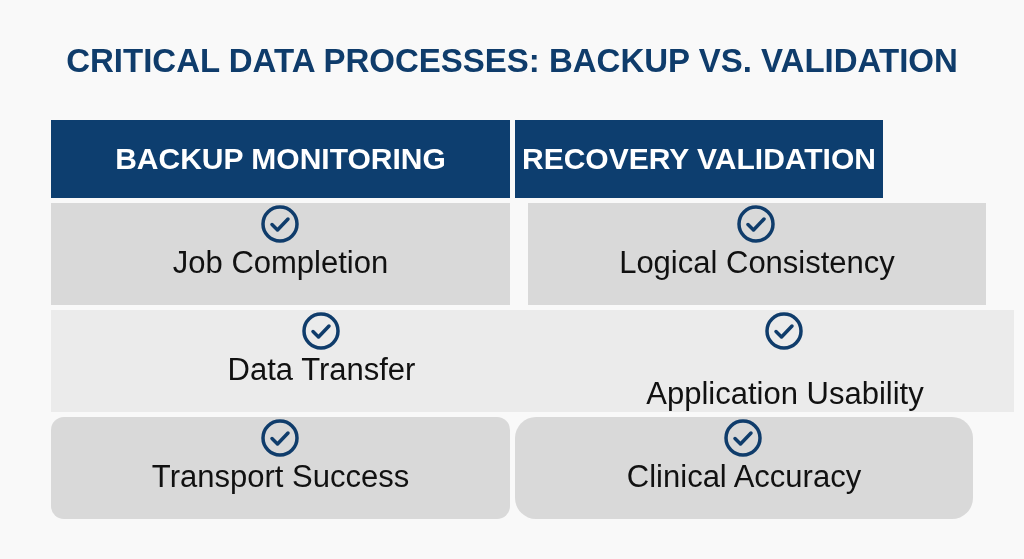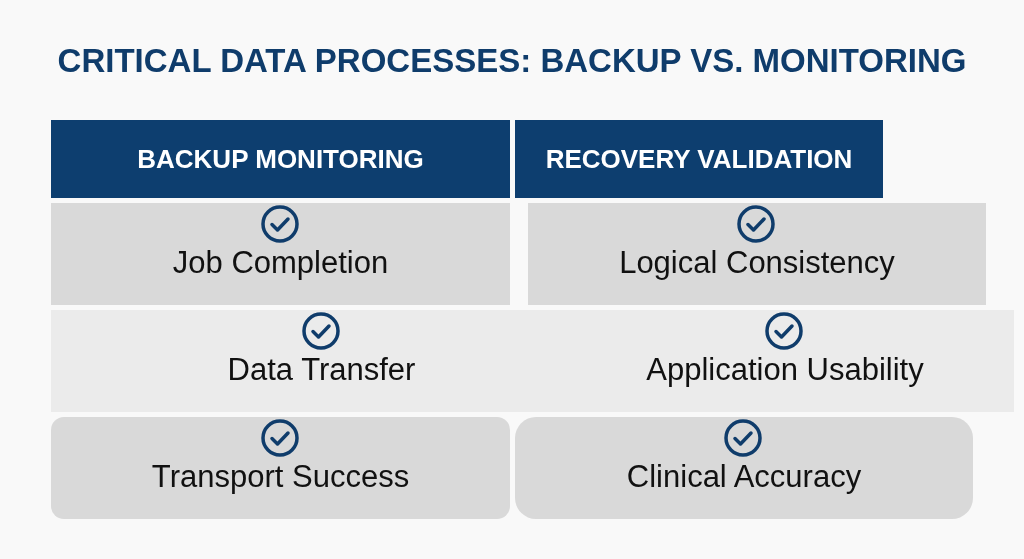--- a/index.html
+++ b/index.html
@@ -1,29 +1,29 @@
 <!DOCTYPE html>
 <html><head>
 <meta charset="utf-8">
 <style>
   html, body { margin:0; padding:0; }
   body { width:1024px; height:559px; background:#f9f9f9; font-family:"Liberation Sans", sans-serif; position:relative; overflow:hidden; }
   .title { position:absolute; left:0; width:1024px; top:42px; text-align:center; font-size:33px; font-weight:bold; color:#0f3c6b; letter-spacing:0px; }
   .table { position:absolute; left:51px; top:120px; width:922px; }
-  .hdr { position:absolute; top:0; height:78px; background:#0d3e6f; color:#fff; font-weight:bold; font-size:26px; display:flex; align-items:center; justify-content:center; }
+  .hdr { position:absolute; top:0; height:78px; background:#0d3e6f; color:#fff; font-weight:bold; font-size:30px; display:flex; align-items:center; justify-content:center; }
   .cell { position:absolute; height:102px; display:flex; align-items:center;flex-direction:column; }
   .cell .ic { width:42px; height:42px; margin-left:18px; margin-right:20px; }
   .cell .txt { font-size:31px; color:#111; }
   .c-dark { background:#d9d9d9; }
   .c-light { background:#ebebeb;padding-left:41px; }
 </style>
 </head>
 <body>
 
-<div class="title">CRITICAL DATA PROCESSES: BACKUP VS. MONITORING</div>
+<div class="title">CRITICAL DATA PROCESSES: BACKUP VS. VALIDATION</div>
 
 <div class="table">
   <div class="hdr" style="left:0;width:459px;">BACKUP MONITORING</div>
   <div class="hdr" style="left:464px;width:368px;">RECOVERY VALIDATION</div>
 
   <div class="cell c-dark" style="left:0;width:459px;top:83px;">
     <svg class="ic" viewBox="0 0 42 42">
         <circle cx="21" cy="21" r="17" fill="none" stroke="#0f3c6b" stroke-width="3.5"></circle>
         <path d="M13 21.5 L18.5 27 L29 16" fill="none" stroke="#0f3c6b" stroke-width="3.5" stroke-linecap="round" stroke-linejoin="round"></path>
       </svg>
@@ -44,21 +44,21 @@
     <span class="txt">Transport Success</span>
   </div>
 
   <div class="cell c-dark" style="left:464px;width:458px;top:83px;margin-left:13px;">
     <svg class="ic" viewBox="0 0 42 42">
         <circle cx="21" cy="21" r="17" fill="none" stroke="#0f3c6b" stroke-width="3.5"></circle>
         <path d="M13 21.5 L18.5 27 L29 16" fill="none" stroke="#0f3c6b" stroke-width="3.5" stroke-linecap="round" stroke-linejoin="round"></path>
       </svg>
     <span class="txt">Logical Consistency</span>
   </div>
-  <div class="cell c-light" style="left:464px;width:458px;top:190px;">
+  <div class="cell c-light" style="left:464px;width:458px;top:190px;gap:24px;">
     <svg class="ic" viewBox="0 0 42 42">
         <circle cx="21" cy="21" r="17" fill="none" stroke="#0f3c6b" stroke-width="3.5"></circle>
         <path d="M13 21.5 L18.5 27 L29 16" fill="none" stroke="#0f3c6b" stroke-width="3.5" stroke-linecap="round" stroke-linejoin="round"></path>
       </svg>
     <span class="txt">Application Usability</span>
   </div>
   <div class="cell c-dark" style="left:464px;width:458px;top:297px;border-radius:21px;">
     <svg class="ic" viewBox="0 0 42 42">
         <circle cx="21" cy="21" r="17" fill="none" stroke="#0f3c6b" stroke-width="3.5"></circle>
         <path d="M13 21.5 L18.5 27 L29 16" fill="none" stroke="#0f3c6b" stroke-width="3.5" stroke-linecap="round" stroke-linejoin="round"></path>

